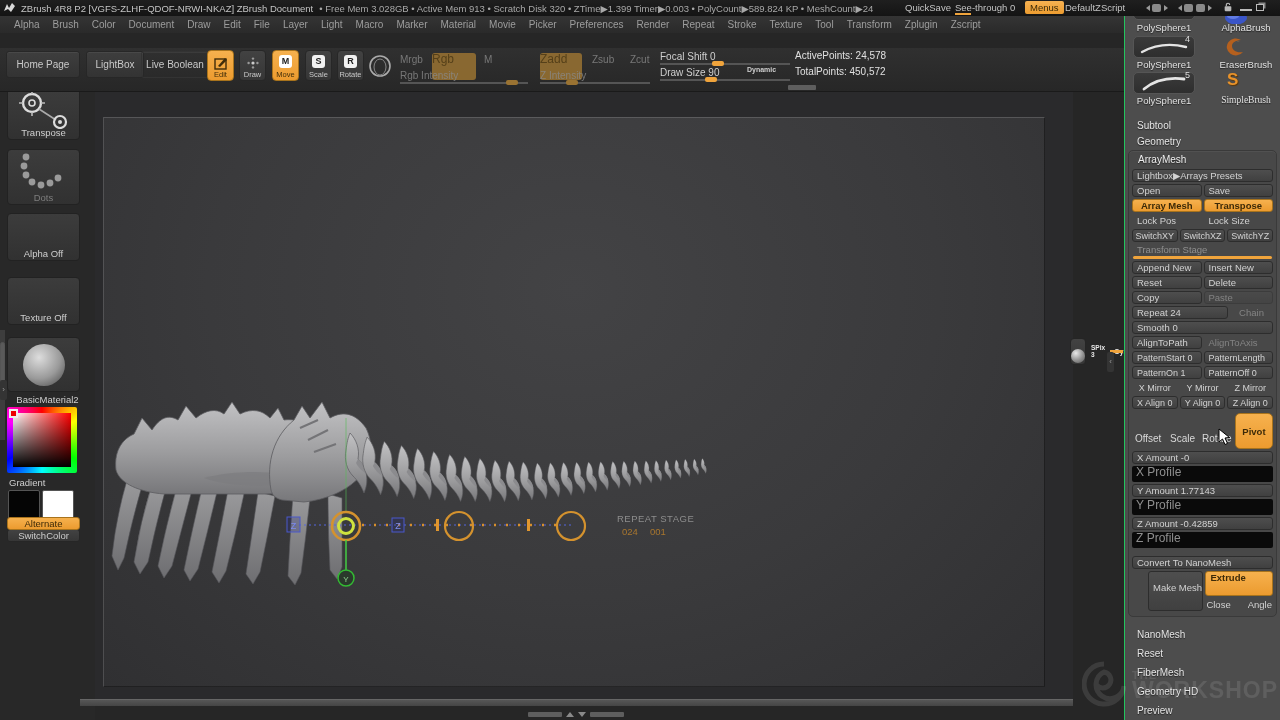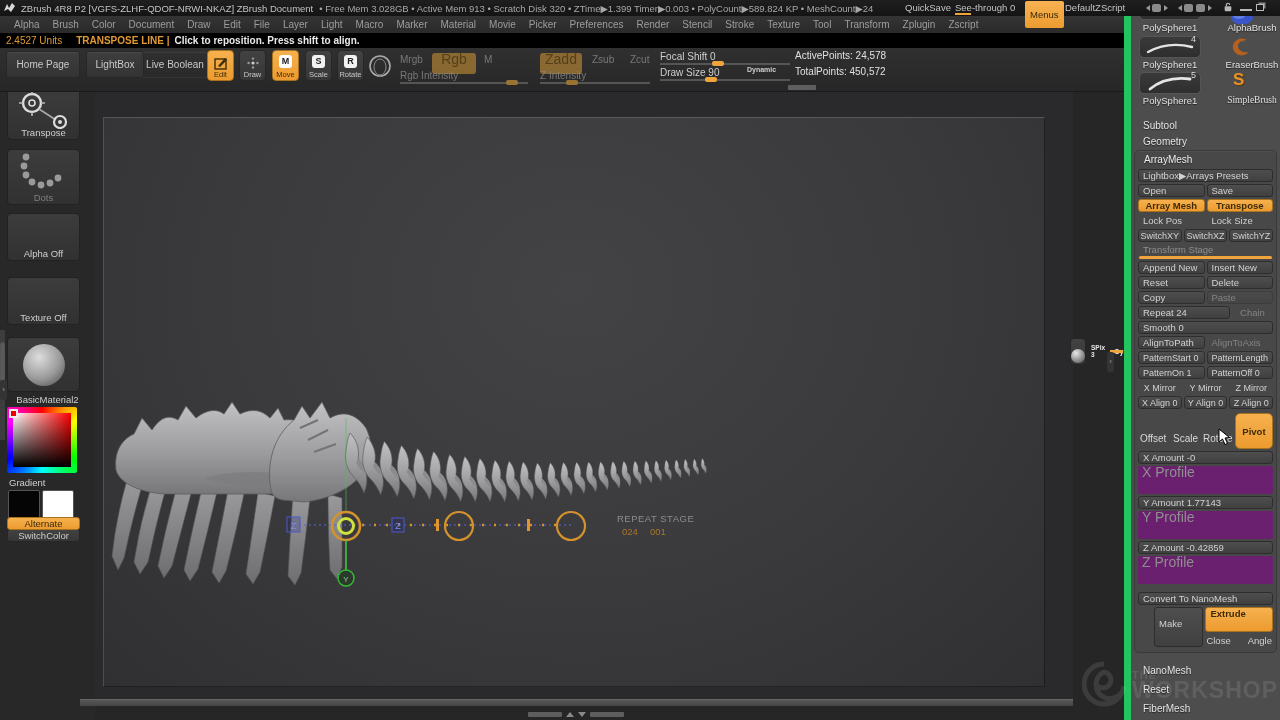--- a/index.html
+++ b/index.html
@@ -8,21 +8,21 @@
   #root { position:relative; width:1280px; height:720px; }
 
   
   #titlebar { position:absolute; left:0; top:0; width:1280px; height:16px;
     background:linear-gradient(#1f1f1f,#141414); color:#c4c4c4; font-size:9.5px;
     display:flex; align-items:center; white-space:nowrap; z-index:60; }
   #titlebar .tt { margin-left:5px; }
   #titlebar .stats { color:#a8a8a8; margin-left:6px; }
   .tb-abs { position:absolute; top:2px; font-size:9.5px; color:#c4c4c4; }
   .menus-btn { background:linear-gradient(#f7b252,#ec9c30); color:#3a2a08; border-radius:2px;
-    padding:8px 5px; font-size:9.5px; }
+    padding:1px 5px; font-size:9.5px; }
   .see-track { position:absolute; left:955px; top:13px; width:16px; height:2px; background:#f0a43c; }
   .winbtn { position:absolute; top:3px; width:12px; height:10px; }
   .bar-min { border-bottom:2px solid #bbb; height:8px; }
   .bar-restore { width:8px; height:7px; border:1px solid #bbb; box-shadow:2px -2px 0 -0.5px #888; }
   .mini-ic { position:absolute; top:4px; width:9px; height:8px; background:#8a8a8a; border-radius:2px; }
   .mini-arr { position:absolute; top:5px; width:0; height:0; border-top:3px solid transparent; border-bottom:3px solid transparent; }
   .arr-r { border-left:4px solid #999; } .arr-l { border-right:4px solid #999; }
 
   
   #menubar { position:absolute; left:0; top:16px; width:1280px; height:17px;
@@ -45,22 +45,22 @@
     box-shadow:inset 0 1px rgba(255,255,255,.06); }
   .toolbtn { position:absolute; width:27px; height:31px; top:2px; border-radius:4px;
     background:linear-gradient(#424242,#363636); border:1px solid #272727;
     display:flex; flex-direction:column; align-items:center; justify-content:flex-end;
     font-size:7.5px; color:#c9c9c9; padding-bottom:1px; }
   .toolbtn.orange { background:linear-gradient(#f6b14e,#ec9b2f); color:#402d0a; border-color:#a8731c; }
   .badge { width:13px; height:13px; border-radius:3px; background:#f2f2f2; color:#222;
     font-size:9px; font-weight:bold; line-height:13px; text-align:center; margin-bottom:2px; }
   .toolbtn.orange .badge { background:#fff; }
   .dimtxt { position:absolute; font-size:10px; color:#8a8a8a; opacity:.8; }
-  .dim-orange { position:absolute; height:21px; border-radius:3px; background:#9a7332;
-    opacity:.85; color:#5d4416; font-size:14px; text-align:center; line-height:13px; }
+  .dim-orange { position:absolute; height:27px; border-radius:3px; background:#9a7332;
+    opacity:.85; color:#5d4416; font-size:12px; text-align:left; line-height:13px; }
   .track { position:absolute; height:2px; background:#555; }
   .handle { position:absolute; top:-2px; width:12px; height:5px; border-radius:2px; background:#f0a43c; }
   .handle.dim { background:#9a7332; }
   .shelf-lab { position:absolute; font-size:10px; color:#cfcfcf; }
   .pointstxt { position:absolute; font-size:10px; color:#e0e0e0; }
 
   
   #leftbar { position:absolute; left:0; top:85px; width:95px; height:635px; background:#282828; z-index:4; }
   .lbox { position:absolute; left:7px; width:73px; background:linear-gradient(#3c3c3c,#313131);
     border:1px solid #222; border-radius:4px; }
@@ -118,43 +118,43 @@
   .g-frame { width:12px; height:9px; border:1.5px dotted #bbb; }
   .g-zoom { position:relative; width:12px; height:10px; }
   .g-zoom::before { content:""; position:absolute; left:0; top:0; width:7px; height:7px; border:1.6px solid #bbb; border-radius:50%; }
   .g-zoom::after { content:""; position:absolute; left:8px; top:7px; width:4px; height:1.8px; background:#bbb; transform:rotate(45deg); }
   .g-lsym { display:flex; gap:2px; align-items:center; }
   .rslider { width:26px; height:3px; background:#4a4a4a; position:relative; }
   .rslider .fill { position:absolute; left:0; top:0; height:3px; width:13px; background:#f0a43c; }
 
   
   #panel { position:absolute; left:1124px; top:14px; width:156px; height:706px;
-    background:#4d4d4d; border-left:7px solid #22c55e; z-index:20; font-size:9.5px; color:#d6d6d6; }
+    background:#4d4d4d; border-left:1px solid #22c55e; z-index:20; font-size:9.5px; color:#d6d6d6; }
   #tools { position:relative; height:104px; }
   .thumb { position:absolute; width:62px; border-radius:5px; background:linear-gradient(#3a3a3a,#2e2e2e);
     border:1px solid #555; }
   .tlabel { position:absolute; width:66px; text-align:center; font-size:9.5px; color:#e2e2e2;
     text-shadow:0 1px 1px rgba(0,0,0,.6); }
   .tnum { position:absolute; font-size:9px; color:#ddd; }
   .phead { padding:2px 0 3px 12px; font-size:10px; color:#e4e4e4; text-shadow:0 1px 1px rgba(0,0,0,.55); }
   #amesh { margin:0 3px; border:1px solid #3a3a3a; border-radius:5px; background:#484848;
     padding:2px 3px 3px 3px; box-shadow:inset 0 1px rgba(255,255,255,.05); }
   #amesh .title { font-size:10px; color:#eee; padding:1px 0 2px 6px; text-shadow:0 1px 1px rgba(0,0,0,.5); }
   .prow { display:flex; gap:2px; margin:2px 0; }
   .pbtn { position:relative; flex:1; height:13px; line-height:12px; text-align:center;
     background:linear-gradient(#4e4e4e,#404040); border:1px solid #2d2d2d; border-radius:3px;
     color:#d2d2d2; font-size:9.5px; overflow:hidden; }
   .pbtn.left { text-align:left; padding-left:4px; }
   .pbtn.on { background:linear-gradient(#f6b14e,#ec9b2f); color:#3c2a08; border-color:#a8731c; font-weight:bold; }
   .pbtn.dim { opacity:.42; }
   .flat { background:none; border-color:transparent; }
   .tstage { font-size:9.5px; color:#8f8f8f; padding-left:5px; }
   .tbar { height:3px; background:#f0a43c; border-radius:2px; margin:1px 1px 2px 1px; }
-  .profile { height:28px; background:#701a75; border-radius:2px; color:#9b9b9b;
-    font-size:14px; padding-left:4px; line-height:12px; opacity:.85; }
+  .profile { height:16px; background:#000000; border-radius:2px; color:#9b9b9b;
+    font-size:12px; padding-left:4px; line-height:12px; opacity:.85; }
   .pivotbtn { width:38px; height:36px; border-radius:5px; background:linear-gradient(#f6b14e,#ec9b2f);
     color:#3c2a08; font-weight:bold; font-size:9.5px; text-align:center; line-height:36px;
     border:1px solid #a8731c; }
   .tabtxt { flex:1; height:20px; line-height:20px; text-align:center; color:#d8d8d8; font-size:10px; }
   #makemesh { width:70px; height:40px; line-height:31px;margin-left:16px; }
   .sect { padding:4px 8px 4px 12px; font-size:10px; color:#e4e4e4; text-shadow:0 1px 1px rgba(0,0,0,.55); }
 
   
   #botdivider { position:absolute; left:80px; top:699px; width:993px; height:7px;
     background:linear-gradient(#565656,#454545); border-top:1px solid #666; z-index:6; }
@@ -213,34 +213,29 @@
     <span>File</span>
     <span>Layer</span>
     <span>Light</span>
     <span>Macro</span>
     <span>Marker</span>
     <span>Material</span>
     <span>Movie</span>
     <span>Picker</span>
     <span>Preferences</span>
     <span>Render</span>
-    <span>Stencil</span>
+    <span>Repeat</span>
     <span>Stroke</span>
     <span>Texture</span>
     <span>Tool</span>
     <span>Transform</span>
     <span>Zplugin</span>
     <span>Zscript</span>
   </div>
 
-  <div id="statusbar">
-    <span class="units">2.4527 Units</span>
-    <span class="mode">TRANSPOSE LINE |</span>
-    <span class="hint">Click to reposition. Press shift to align.</span>
-  </div>
 
   <div id="shelf">
     <div class="sbtn" style="left:6px; top:3px; width:74px; height:27px; line-height:26px;">Home Page</div>
     <div class="sbtn" style="left:86px; top:3px; width:58px; height:27px; line-height:26px;">LightBox</div>
     <div class="sbtn flat" style="left:141px; top:3px; width:68px; height:27px; line-height:26px; background:none; border-color:#333;">Live Boolean</div>
 
     <div class="toolbtn orange" style="left:207px;">
       <svg class="ticon" width="14" height="13" viewBox="0 0 14 13">
         <rect x="1" y="2" width="11" height="10" fill="none" stroke="#402d0a" stroke-width="1.4"></rect>
         <path d="M4,9 L11,1 L13,3 L6,10 Z" fill="#402d0a"></path>

